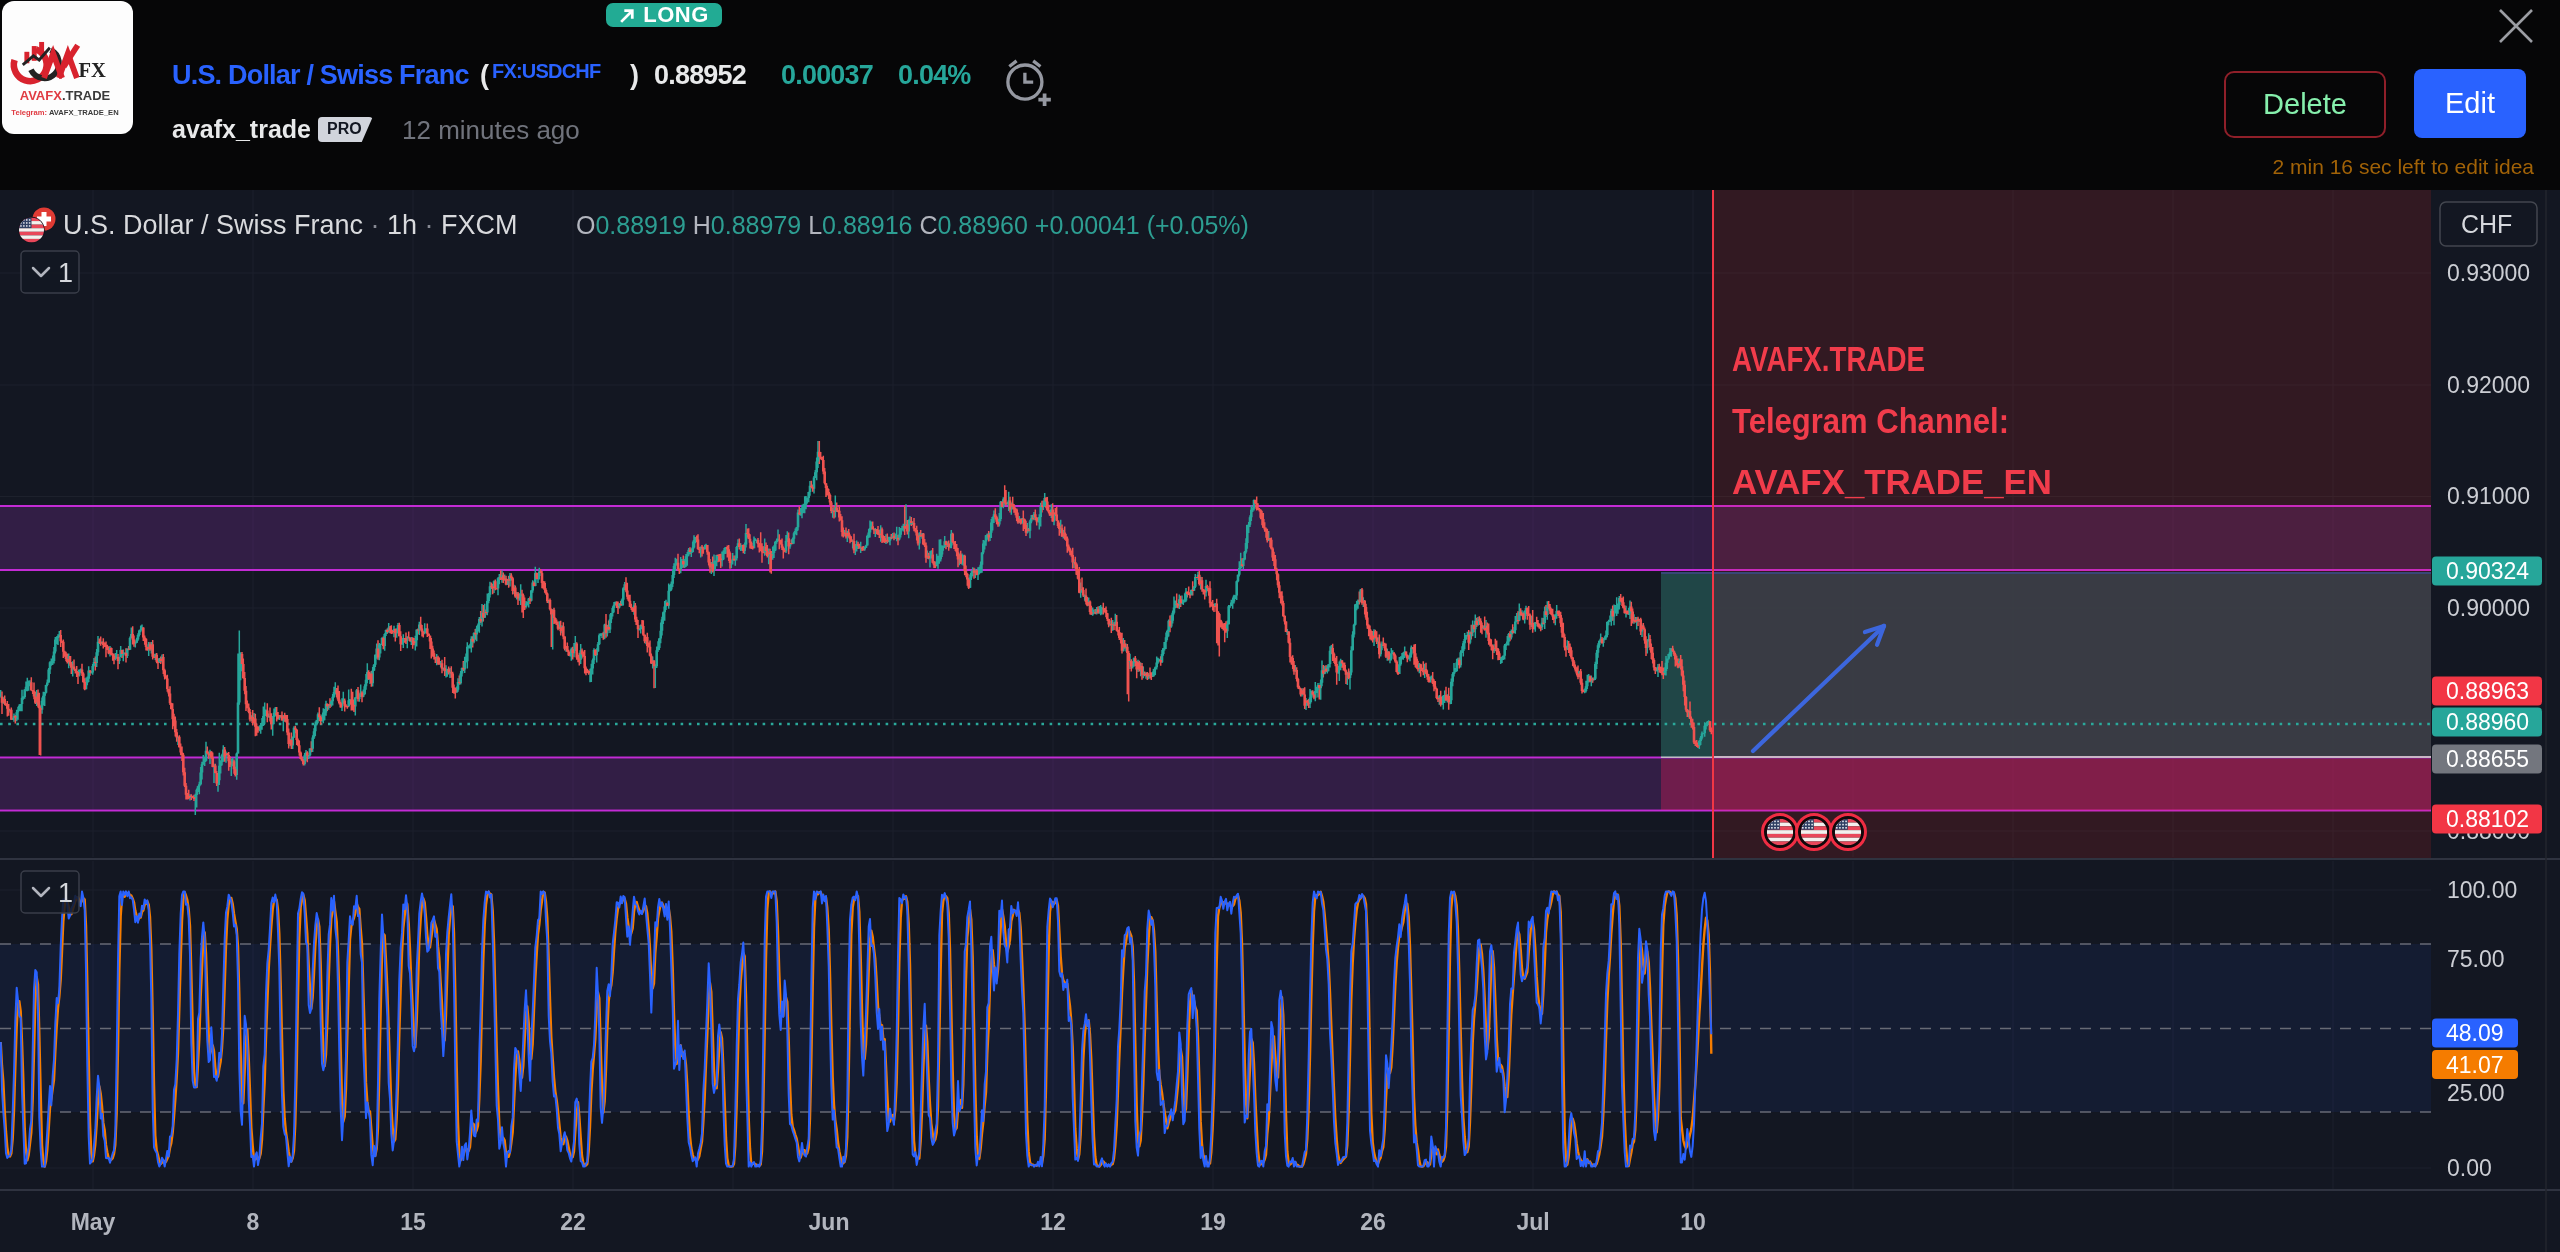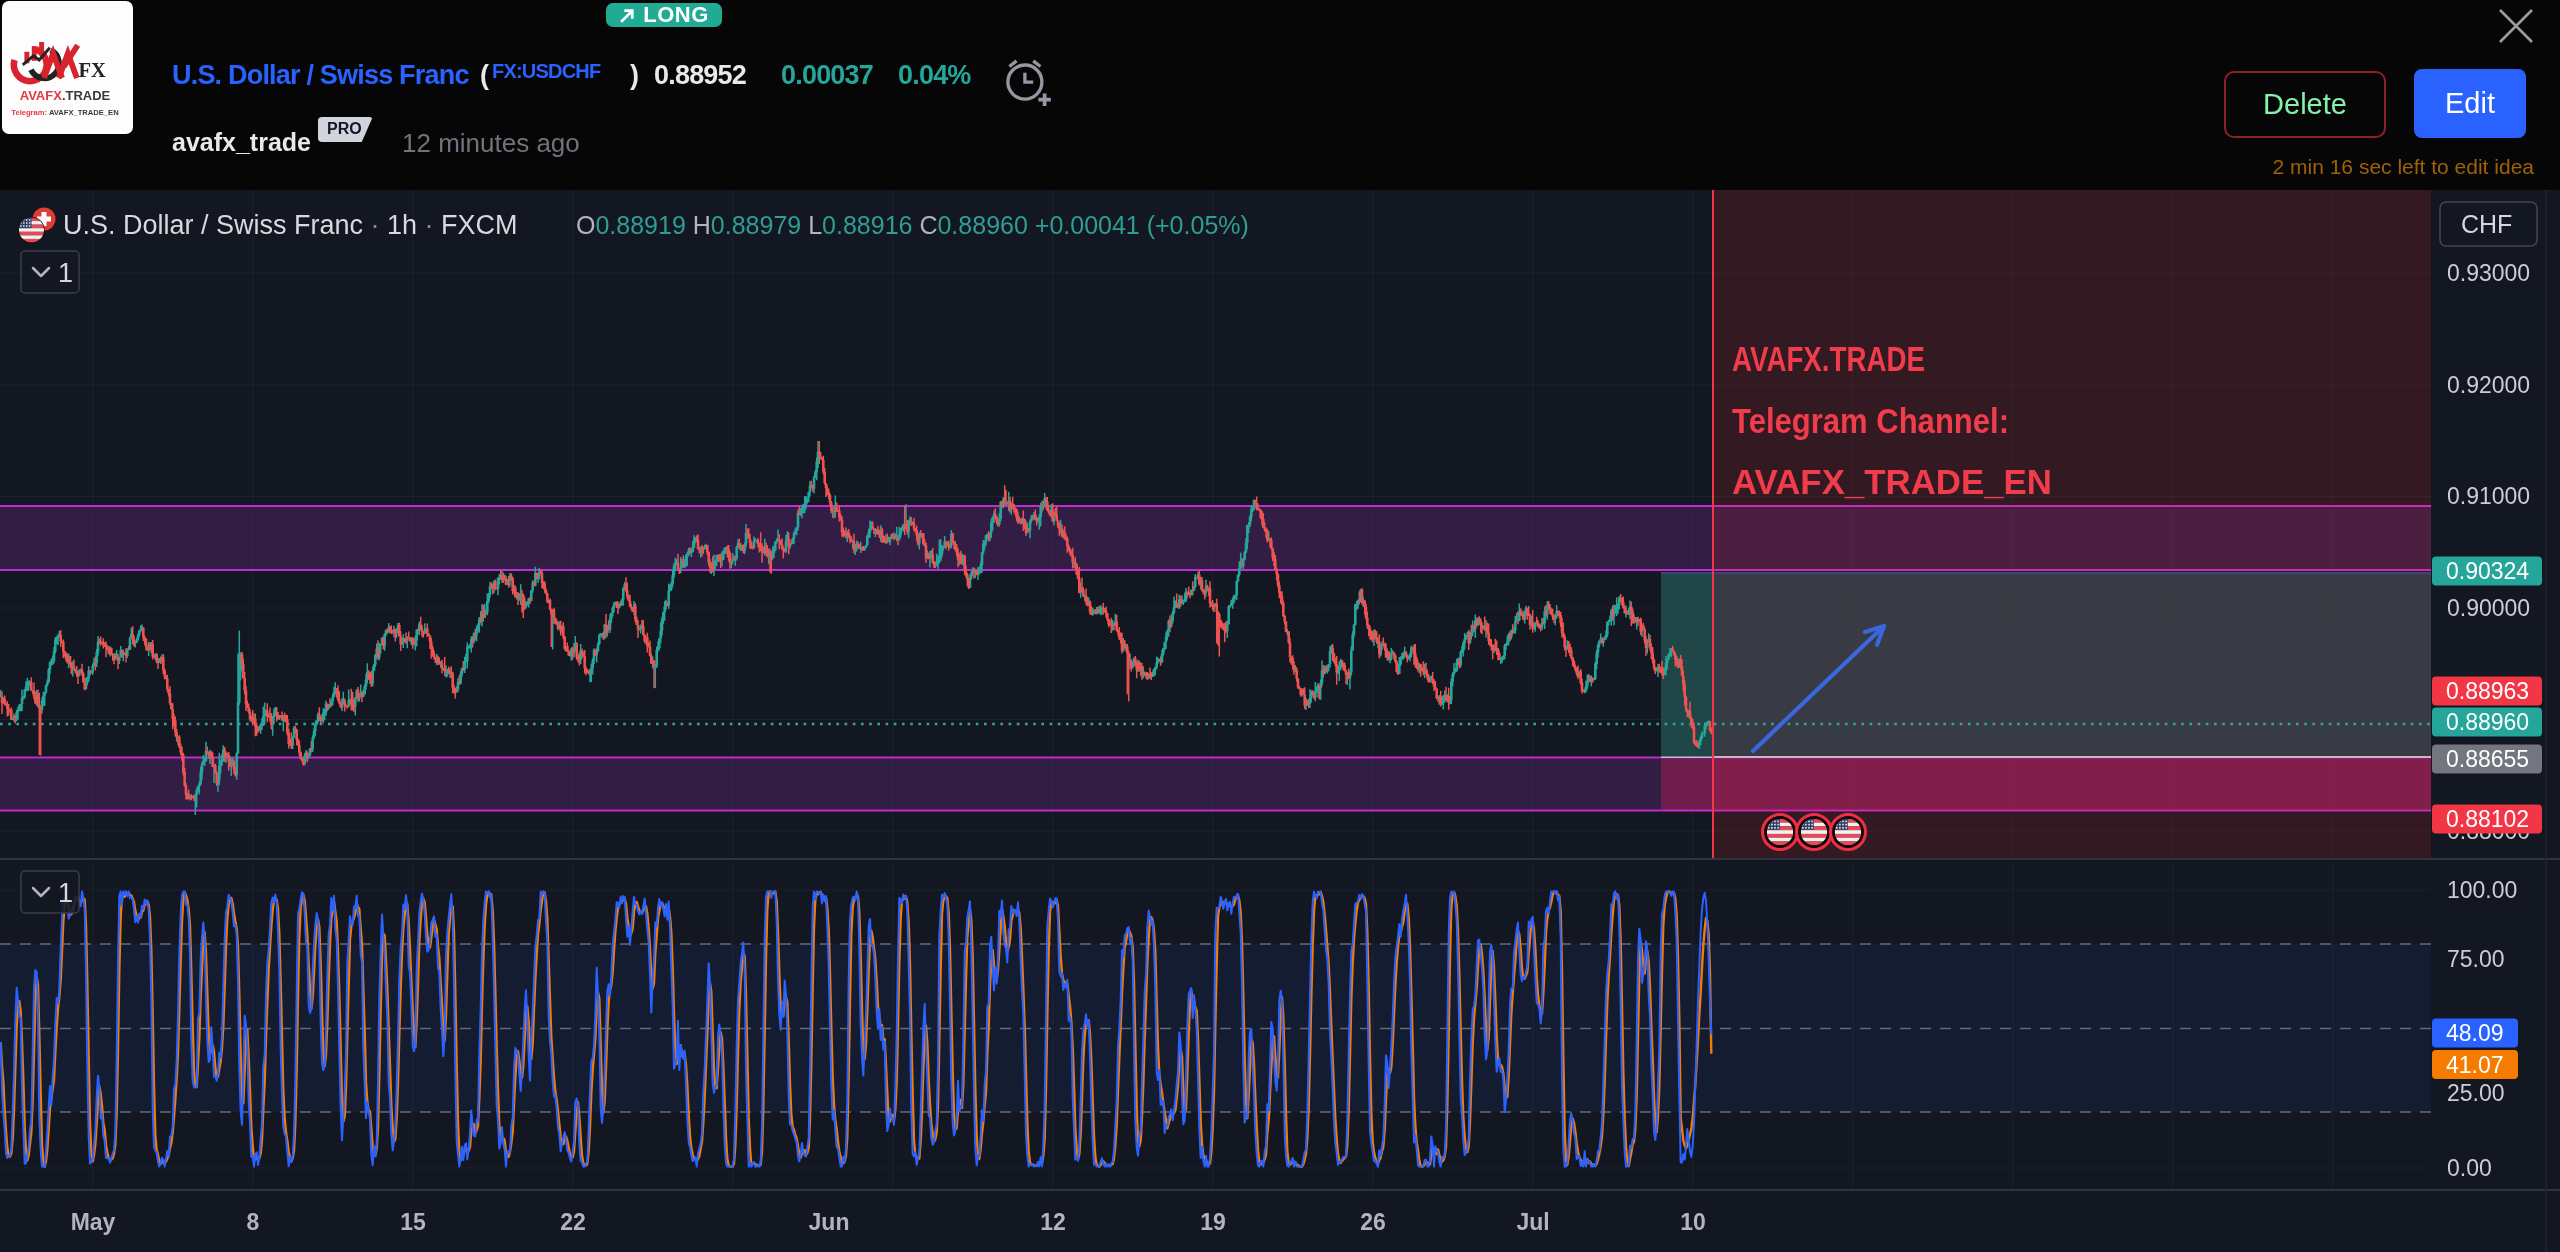--- a/index.html
+++ b/index.html
@@ -1,25 +1,25 @@
 <!DOCTYPE html>
 <html><head><meta charset="utf-8"><style>
 *{margin:0;padding:0;box-sizing:border-box}
 html,body{width:2560px;height:1252px;background:#060607;overflow:hidden;font-family:"Liberation Sans",sans-serif}
 #page{position:relative;width:2560px;height:1252px}
 #chart{position:absolute;left:0;top:0}
 #hdr{position:absolute;left:0;top:0;width:2560px;height:190px;background:#060607}
-#logo{position:absolute;left:2px;top:1px;width:131px;height:133px;background:#fdfdfd;border-radius:7px}
+#logo{position:absolute;left:2px;top:1px;width:131px;height:133px;background:#fdfdfd;border-radius:12px}
 #title{position:absolute;left:171px;top:4px;font-size:38px;color:#e3e4e6;letter-spacing:-0.8px}
 #badge{position:absolute;left:606px;top:3px;width:116px;height:24px;border-radius:7px;background:#22ab94;color:#fff;
   font-size:22px;font-weight:bold;display:flex;align-items:center;justify-content:center;letter-spacing:0.5px}
 .h2{position:absolute;top:60px;font-size:27px;white-space:nowrap;letter-spacing:-0.8px}
 #paren1{left:480px}#fxusd{left:492px}#paren2{left:630px}
 .blue{color:#2962ff}.wt{color:#e8e9ea}.grn{color:#26a69a}.bold{font-weight:bold}
-.h3{position:absolute;top:128px;font-size:26px;white-space:nowrap}
+.h3{position:absolute;top:115px;font-size:26px;white-space:nowrap}
 #pro{position:absolute;left:318px;top:117px;background:#d1d4dc;color:#131722;font-size:16px;font-weight:bold;
   border-radius:4px;padding:3px 11px 4px 9px;clip-path:polygon(0 0,100% 0,80% 100%,0 100%)}
 #delbtn{position:absolute;left:2224px;top:71px;width:162px;height:67px;border:2px solid #8f1f29;border-radius:10px;
   color:#86efac;font-size:29px;display:flex;align-items:center;justify-content:center}
 #editbtn{position:absolute;left:2414px;top:69px;width:112px;height:69px;background:#2962ff;border-radius:8px;
   color:#fff;font-size:29px;display:flex;align-items:center;justify-content:center}
 #xclose{position:absolute;left:2497px;top:7px}
 #timeleft{position:absolute;right:26px;top:155px;color:#a16207;font-size:21px}
 </style></head>
 <body>

